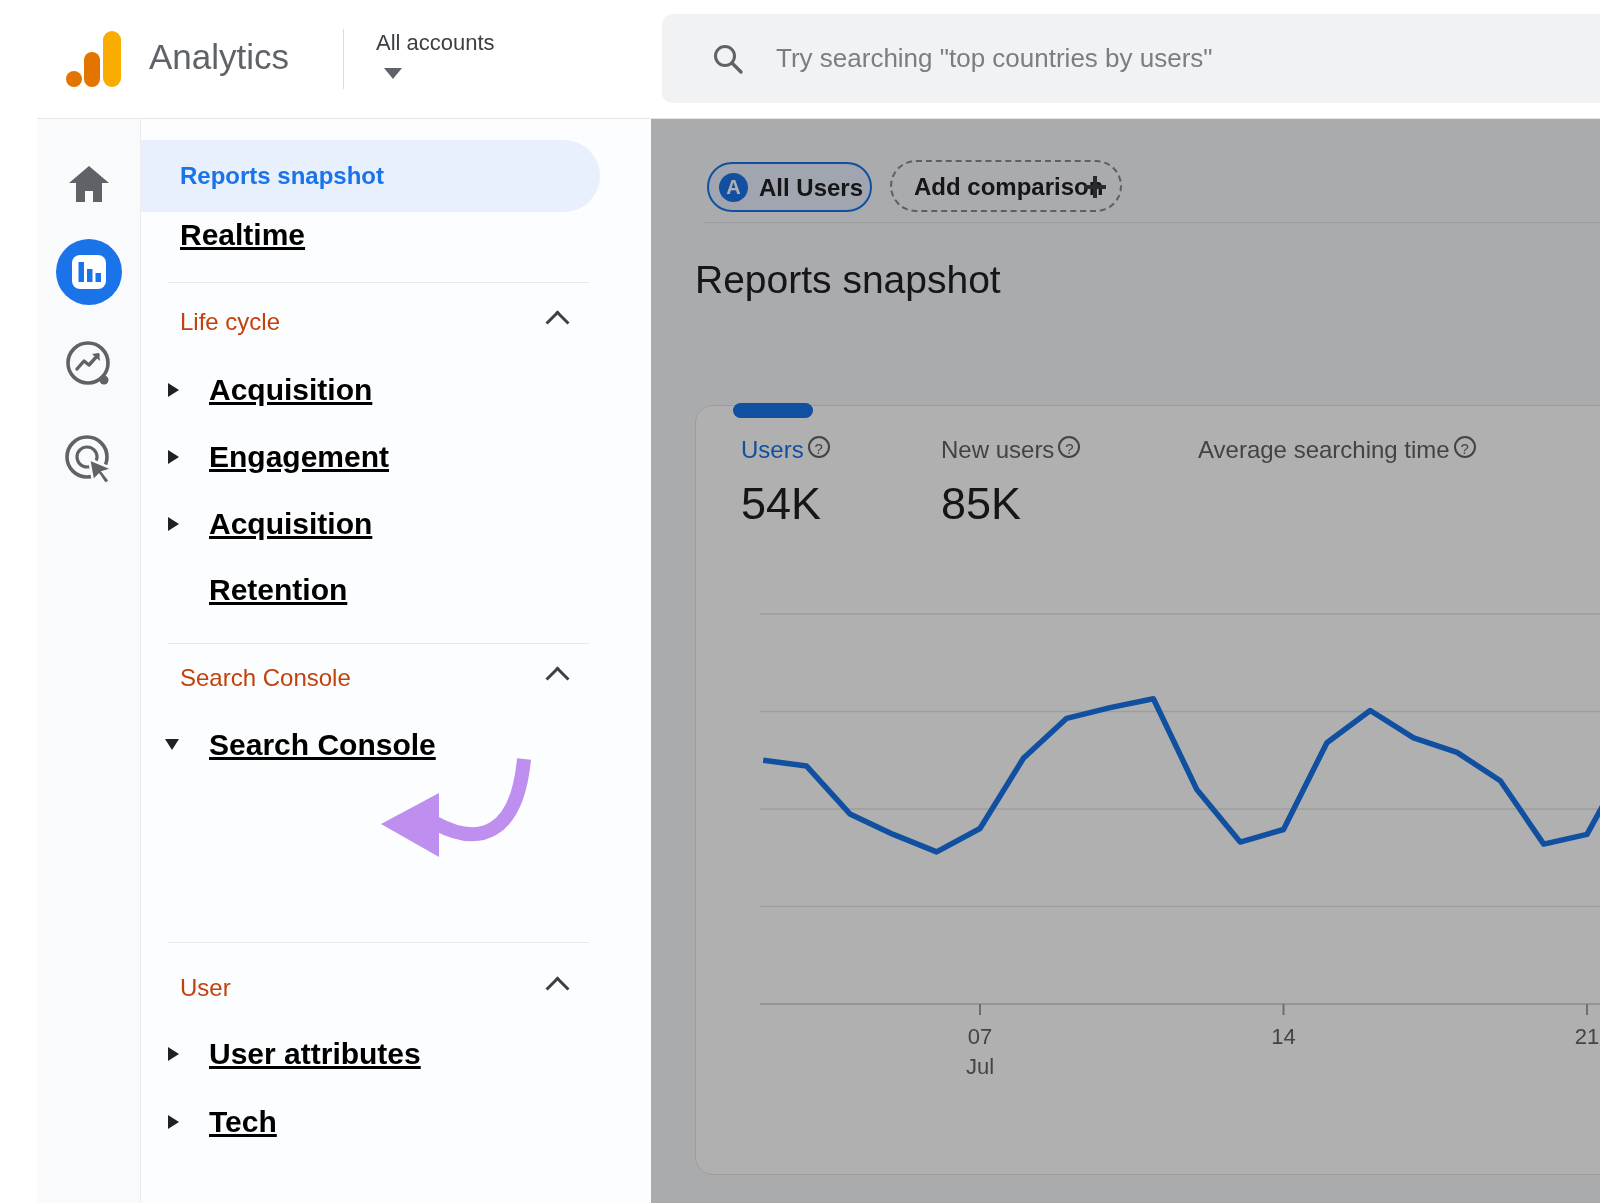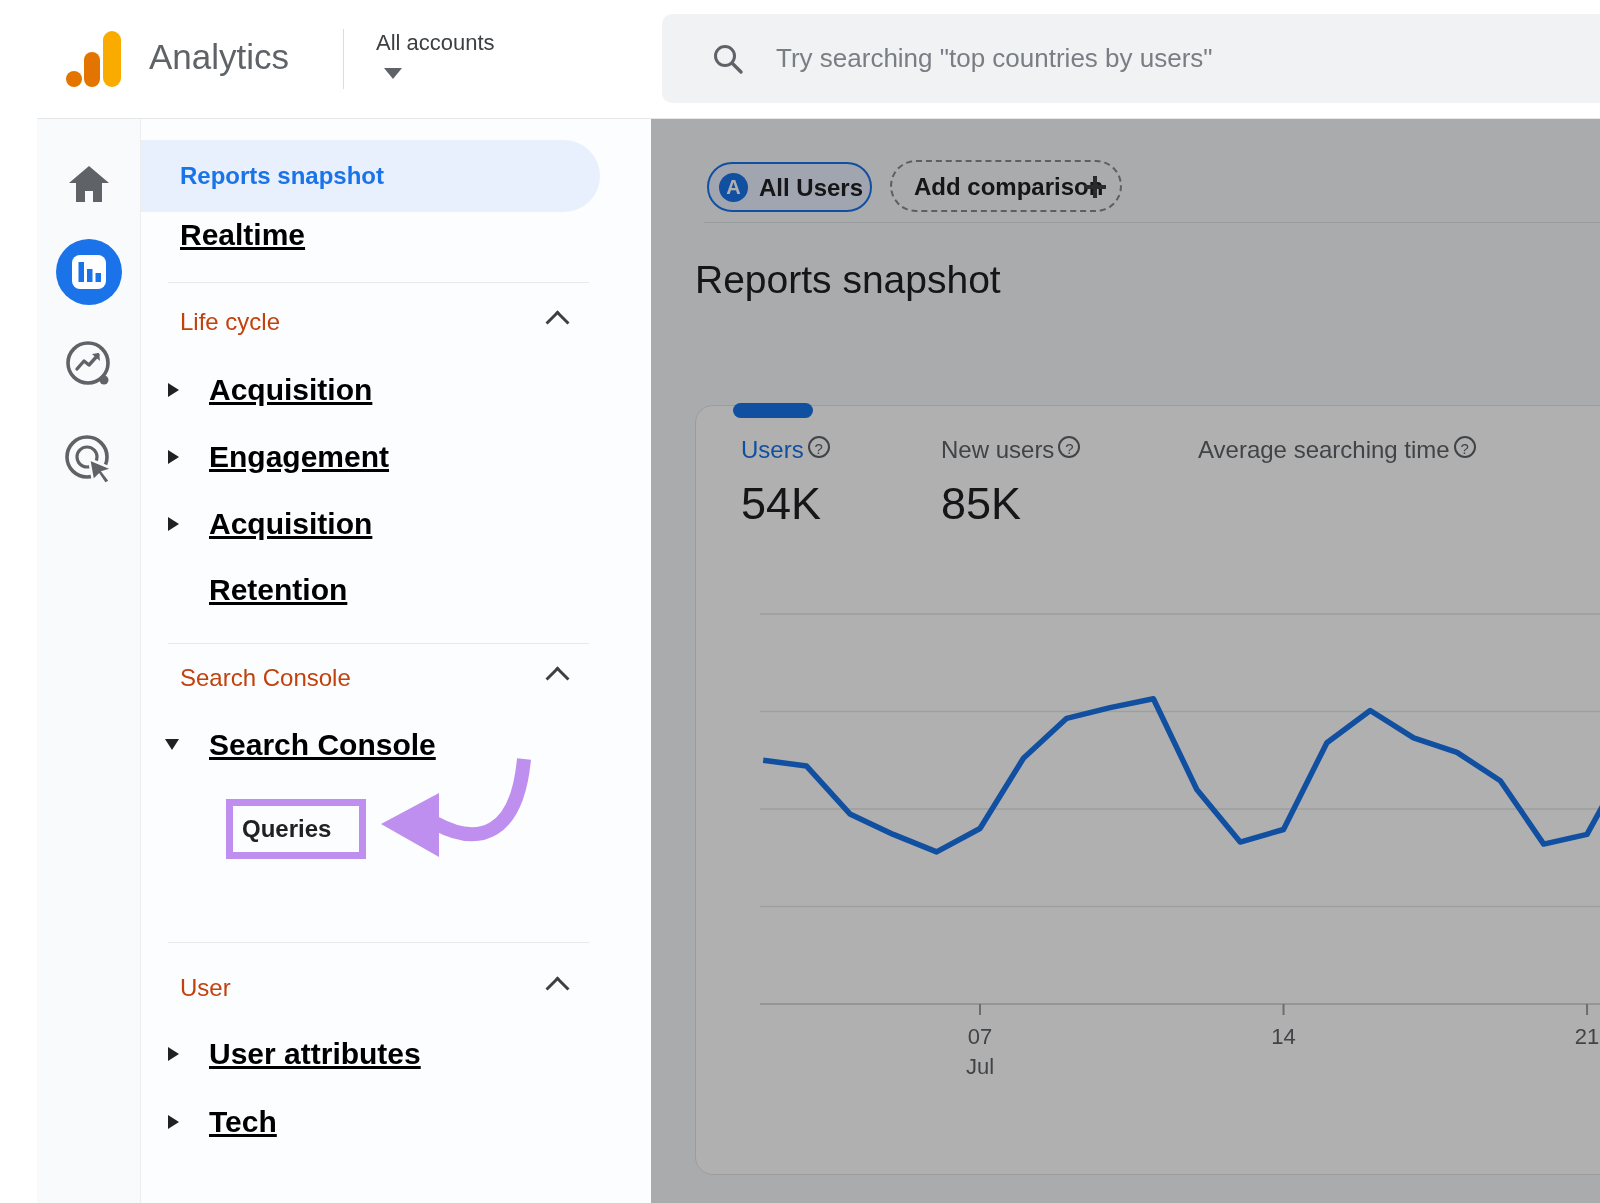--- a/index.html
+++ b/index.html
@@ -144,23 +144,20 @@
     <div class="nav-item" style="left:68px;top:449px;">Retention</div>
 
     <div class="side-divider" style="top:524px;"></div>
 
     <div class="nav-header" style="left:39px;top:537px;">Search Console</div>
     <span class="chevron-up" style="top:551px;"></span>
 
     <span class="tri-down" style="left:24px;top:620px;"></span>
     <div class="nav-item" style="left:68px;top:604px;">Search Console</div>
 
-    <div class="anno-box">
-      <span class="lbl">Queries</span>
-    </div>
     <svg class="anno-arrow" width="160" height="120" viewBox="0 0 160 120">
       <path d="M 58 78 C 102 102 140 90 147 14" fill="none" stroke="#be8fee" stroke-width="14"></path>
       <polygon points="4,79 62,48 62,112" fill="#be8fee"></polygon>
     </svg>
 
 
     <div class="side-divider" style="top:823px;"></div>
 
     <div class="nav-header" style="left:39px;top:847px;">User</div>
     <span class="chevron-up" style="top:861px;"></span>

